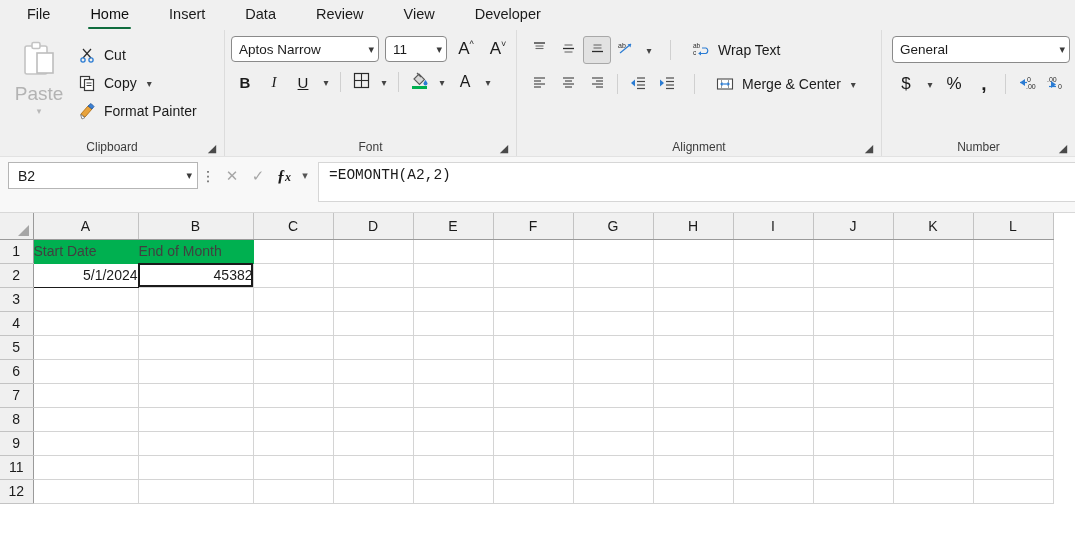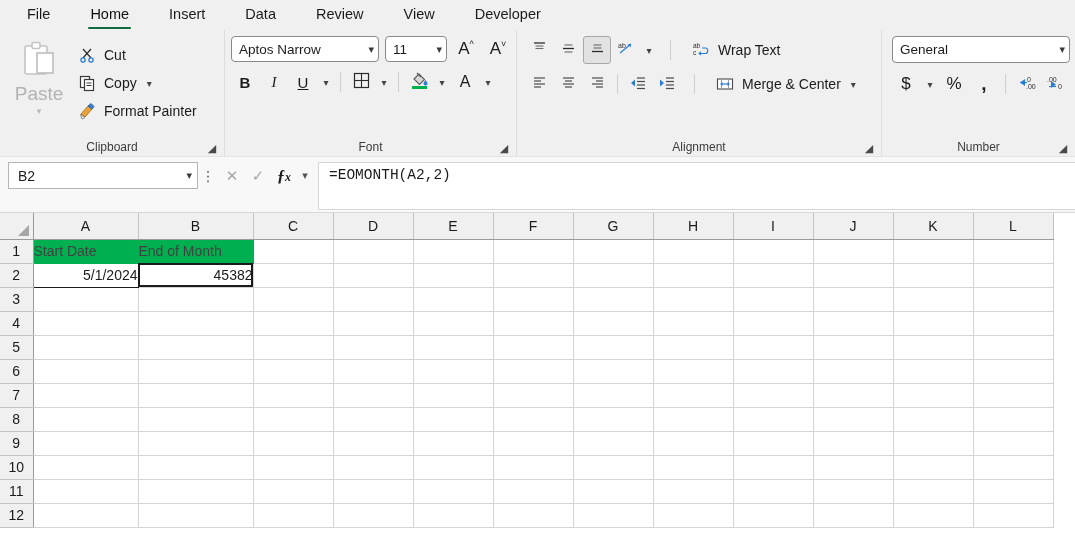--- a/index.html
+++ b/index.html
@@ -193,21 +193,21 @@
   .fbtns { display:flex; align-items:center; height: 27px; gap: 2px; margin-left: 2px;}
   .fbtn {
     width: 24px; height: 24px;
     display:flex; align-items:center; justify-content:center;
     font-size: 15px; color:#a6a6a6; cursor: default;
   }
   .fbtn.fx { color:#1b1b1b; font-style: italic; font-family:"Liberation Serif", serif; font-weight:bold; font-size:16px;}
   .fbtn.caret { width: 14px; font-size: 11px; color:#555; }
   .finput {
     flex: 1;
-    height: 48px;
+    height: 40px;
     margin-left: 6px;
     border: 1px solid #d6d6d6;
     border-left: 1px solid #d6d6d6;
     border-right: none;
     background: #fff;
     padding: 4px 8px 0 10px;
     font-family: "Liberation Mono", monospace;
     font-size: 14.5px;
     color: #1b1b1b;
     cursor: text;
@@ -798,35 +798,20 @@
           <td class="cell"></td>
           <td class="cell"></td>
           <td class="cell"></td>
           <td class="cell"></td>
           <td class="cell"></td>
           <td class="cell"></td>
           <td class="cell"></td>
           <td class="cell"></td>
     </tr>
     <tr>
-      <td class="rowhead">10</td>
-      <td class="cell"></td>
-          <td class="cell"></td>
-          <td class="cell"></td>
-          <td class="cell"></td>
-          <td class="cell"></td>
-          <td class="cell"></td>
-          <td class="cell"></td>
-          <td class="cell"></td>
-          <td class="cell"></td>
-          <td class="cell"></td>
-          <td class="cell"></td>
-          <td class="cell"></td>
-    </tr>
-    <tr>
       <td class="rowhead">11</td>
       <td class="cell"></td>
           <td class="cell"></td>
           <td class="cell"></td>
           <td class="cell"></td>
           <td class="cell"></td>
           <td class="cell"></td>
           <td class="cell"></td>
           <td class="cell"></td>
           <td class="cell"></td>

